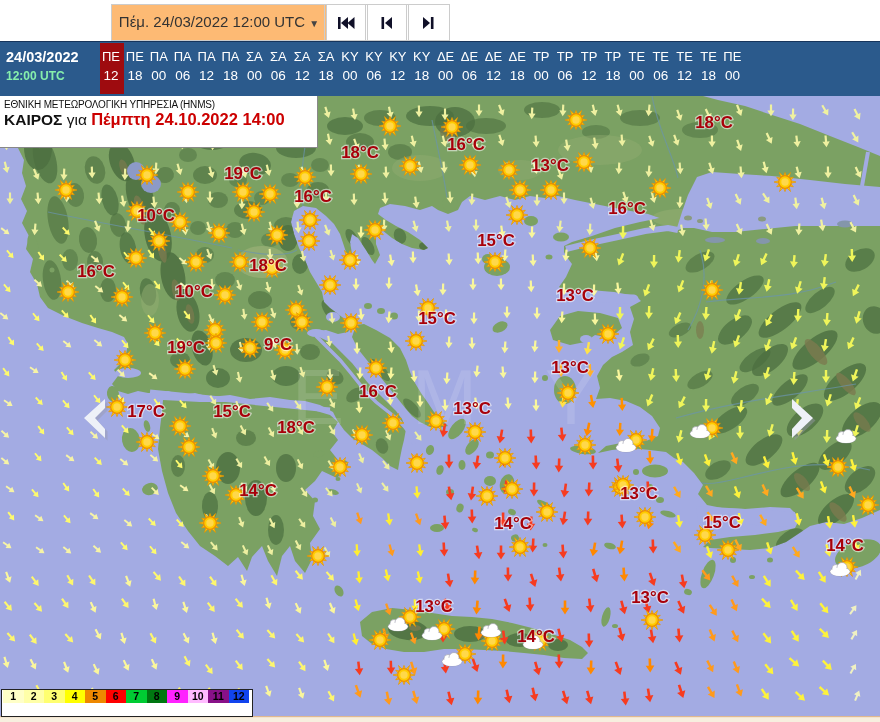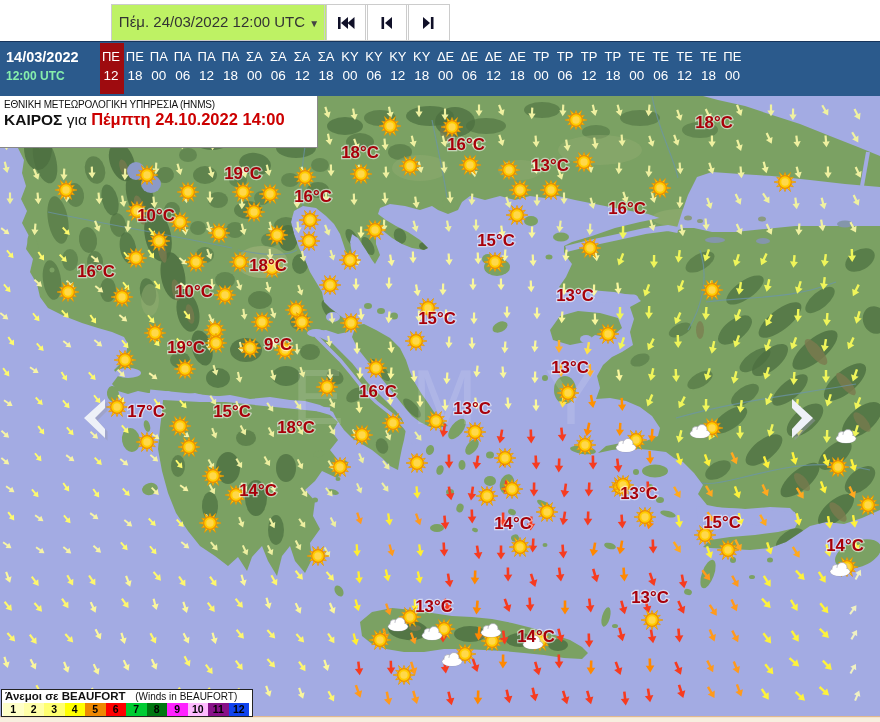--- a/index.html
+++ b/index.html
@@ -2,37 +2,37 @@
 <html><head><meta charset="utf-8">
 <style>
 html,body{margin:0;padding:0;}
 body{width:880px;height:722px;overflow:hidden;background:#ffffff;
      font-family:"Liberation Sans", sans-serif;position:relative;}
 </style></head>
 <body>
 
 <div style="position:absolute;left:0;top:0;width:880px;height:41px;background:#ffffff;">
   <div style="position:absolute;left:111px;top:4px;width:214px;height:35px;border:1px solid #cccccc;
-       background:#bef264;color:#333;font-size:15px;text-align:center;line-height:34px;">Πέμ. 24/03/2022 12:00 UTC <span style="font-size:10px;color:#444;">▼</span></div>
+       background:#fdba74;color:#333;font-size:15px;text-align:center;line-height:34px;">Πέμ. 24/03/2022 12:00 UTC <span style="font-size:10px;color:#444;">▼</span></div>
   <div style="position:absolute;left:324px;top:4px;width:42px;height:35px;border:1px solid #cccccc;text-align:center;line-height:33px;"><svg width="18" height="14" viewBox="0 0 18 14" style="vertical-align:middle">
         <rect x="1" y="1" width="2.6" height="12" fill="#101028"></rect>
         <path d="M11 1 L4 7 L11 13 Z" fill="#101028"></path>
         <path d="M17.5 1 L10.5 7 L17.5 13 Z" fill="#101028"></path>
       </svg></div>
   <div style="position:absolute;left:365px;top:4px;width:42px;height:35px;border:1px solid #cccccc;text-align:center;line-height:33px;"><svg width="14" height="14" viewBox="0 0 14 14" style="vertical-align:middle">
         <rect x="1.5" y="1" width="2.6" height="12" fill="#101028"></rect>
         <path d="M12 1 L5 7 L12 13 Z" fill="#101028"></path>
       </svg></div>
   <div style="position:absolute;left:406px;top:4px;width:42px;height:35px;border:1px solid #cccccc;text-align:center;line-height:33px;"><svg width="14" height="14" viewBox="0 0 14 14" style="vertical-align:middle">
         <path d="M2 1 L9 7 L2 13 Z" fill="#101028"></path>
         <rect x="9.9" y="1" width="2.6" height="12" fill="#101028"></rect>
       </svg></div>
 </div>
 <div style="position:absolute;left:0;top:41px;width:880px;height:55px;background:#2b5a8c;border-top:1px solid #17355c;box-sizing:border-box;">
-  <div style="position:absolute;left:6px;top:7px;font-size:14.5px;font-weight:bold;color:#fff;line-height:16px;">14/03/2022</div>
+  <div style="position:absolute;left:6px;top:7px;font-size:14.5px;font-weight:bold;color:#fff;line-height:16px;">24/03/2022</div>
   <div style="position:absolute;left:6px;top:26px;font-size:12px;font-weight:bold;color:#86efac;line-height:16px;">12:00 UTC</div>
   <div style="position:absolute;left:99.5px;top:1px;width:24px;height:51px;background:#9e0b0f;"></div>
   <div style="position:absolute;left:99.0px;top:0;width:24px;height:55px;text-align:center;">
       <div style="margin-top:7px;font-size:13px;line-height:15px;color:#fff;">ΠΕ</div>
       <div style="margin-top:4px;font-size:13.5px;line-height:15px;color:#fff;">12</div>
     </div>
     <div style="position:absolute;left:122.9px;top:0;width:24px;height:55px;text-align:center;">
       <div style="margin-top:7px;font-size:13px;line-height:15px;color:#fff;">ΠΕ</div>
       <div style="margin-top:4px;font-size:13.5px;line-height:15px;color:#fff;">18</div>
     </div>
@@ -1177,14 +1177,13 @@
 </svg>
 
 <div style="position:absolute;left:0px;top:96px;width:318px;height:52px;background:#ffffff;
      border-right:1px solid #888;border-bottom:1px solid #888;box-sizing:border-box;">
   <div style="margin:3px 0 0 4px;font-size:10px;color:#111;letter-spacing:-0.2px;white-space:nowrap;">ΕΘΝΙΚΗ ΜΕΤΕΩΡΟΛΟΓΙΚΗ ΥΠΗΡΕΣΙΑ (HNMS)</div>
   <div style="margin:0 0 0 4px;font-size:15.5px;color:#111;"><b>ΚΑΙΡΟΣ</b> για <b style="color:#cc0000;font-size:16.5px;">Πέμπτη 24.10.2022 14:00</b></div>
 </div>
 
 <div style="position:absolute;left:1px;top:689px;width:252px;height:28px;background:#ffffff;
      border:1.5px solid #222;box-sizing:border-box;">
- <div style="height:13px;line-height:13px;margin-left:3px;font-size:11.5px;color:#111;white-space:nowrap;"><b>Άνεμοι σε BEAUFORT</b>&nbsp;&nbsp;&nbsp;<span style="font-size:10px;">(Winds in BEAUFORT)</span></div>
  <div style="height:13px;line-height:13px;white-space:nowrap;margin-left:1px;"><div style="display:inline-block;width:20.5px;height:13px;background:#ffffc8;font-size:10.5px;font-weight:bold;color:#000;text-align:center;line-height:13px;vertical-align:top;">1</div><div style="display:inline-block;width:20.5px;height:13px;background:#ffffa8;font-size:10.5px;font-weight:bold;color:#000;text-align:center;line-height:13px;vertical-align:top;">2</div><div style="display:inline-block;width:20.5px;height:13px;background:#ffff70;font-size:10.5px;font-weight:bold;color:#000;text-align:center;line-height:13px;vertical-align:top;">3</div><div style="display:inline-block;width:20.5px;height:13px;background:#ffff00;font-size:10.5px;font-weight:bold;color:#000;text-align:center;line-height:13px;vertical-align:top;">4</div><div style="display:inline-block;width:20.5px;height:13px;background:#ee8800;font-size:10.5px;font-weight:bold;color:#000;text-align:center;line-height:13px;vertical-align:top;">5</div><div style="display:inline-block;width:20.5px;height:13px;background:#ff0000;font-size:10.5px;font-weight:bold;color:#000;text-align:center;line-height:13px;vertical-align:top;">6</div><div style="display:inline-block;width:20.5px;height:13px;background:#00cc33;font-size:10.5px;font-weight:bold;color:#000;text-align:center;line-height:13px;vertical-align:top;">7</div><div style="display:inline-block;width:20.5px;height:13px;background:#007711;font-size:10.5px;font-weight:bold;color:#000;text-align:center;line-height:13px;vertical-align:top;">8</div><div style="display:inline-block;width:20.5px;height:13px;background:#ff22ff;font-size:10.5px;font-weight:bold;color:#000;text-align:center;line-height:13px;vertical-align:top;">9</div><div style="display:inline-block;width:20.5px;height:13px;background:#ffbbff;font-size:10.5px;font-weight:bold;color:#000;text-align:center;line-height:13px;vertical-align:top;">10</div><div style="display:inline-block;width:20.5px;height:13px;background:#881188;font-size:10.5px;font-weight:bold;color:#000;text-align:center;line-height:13px;vertical-align:top;">11</div><div style="display:inline-block;width:20.5px;height:13px;background:#1144ee;font-size:10.5px;font-weight:bold;color:#000;text-align:center;line-height:13px;vertical-align:top;">12</div></div>
 </div>
 </body></html>

